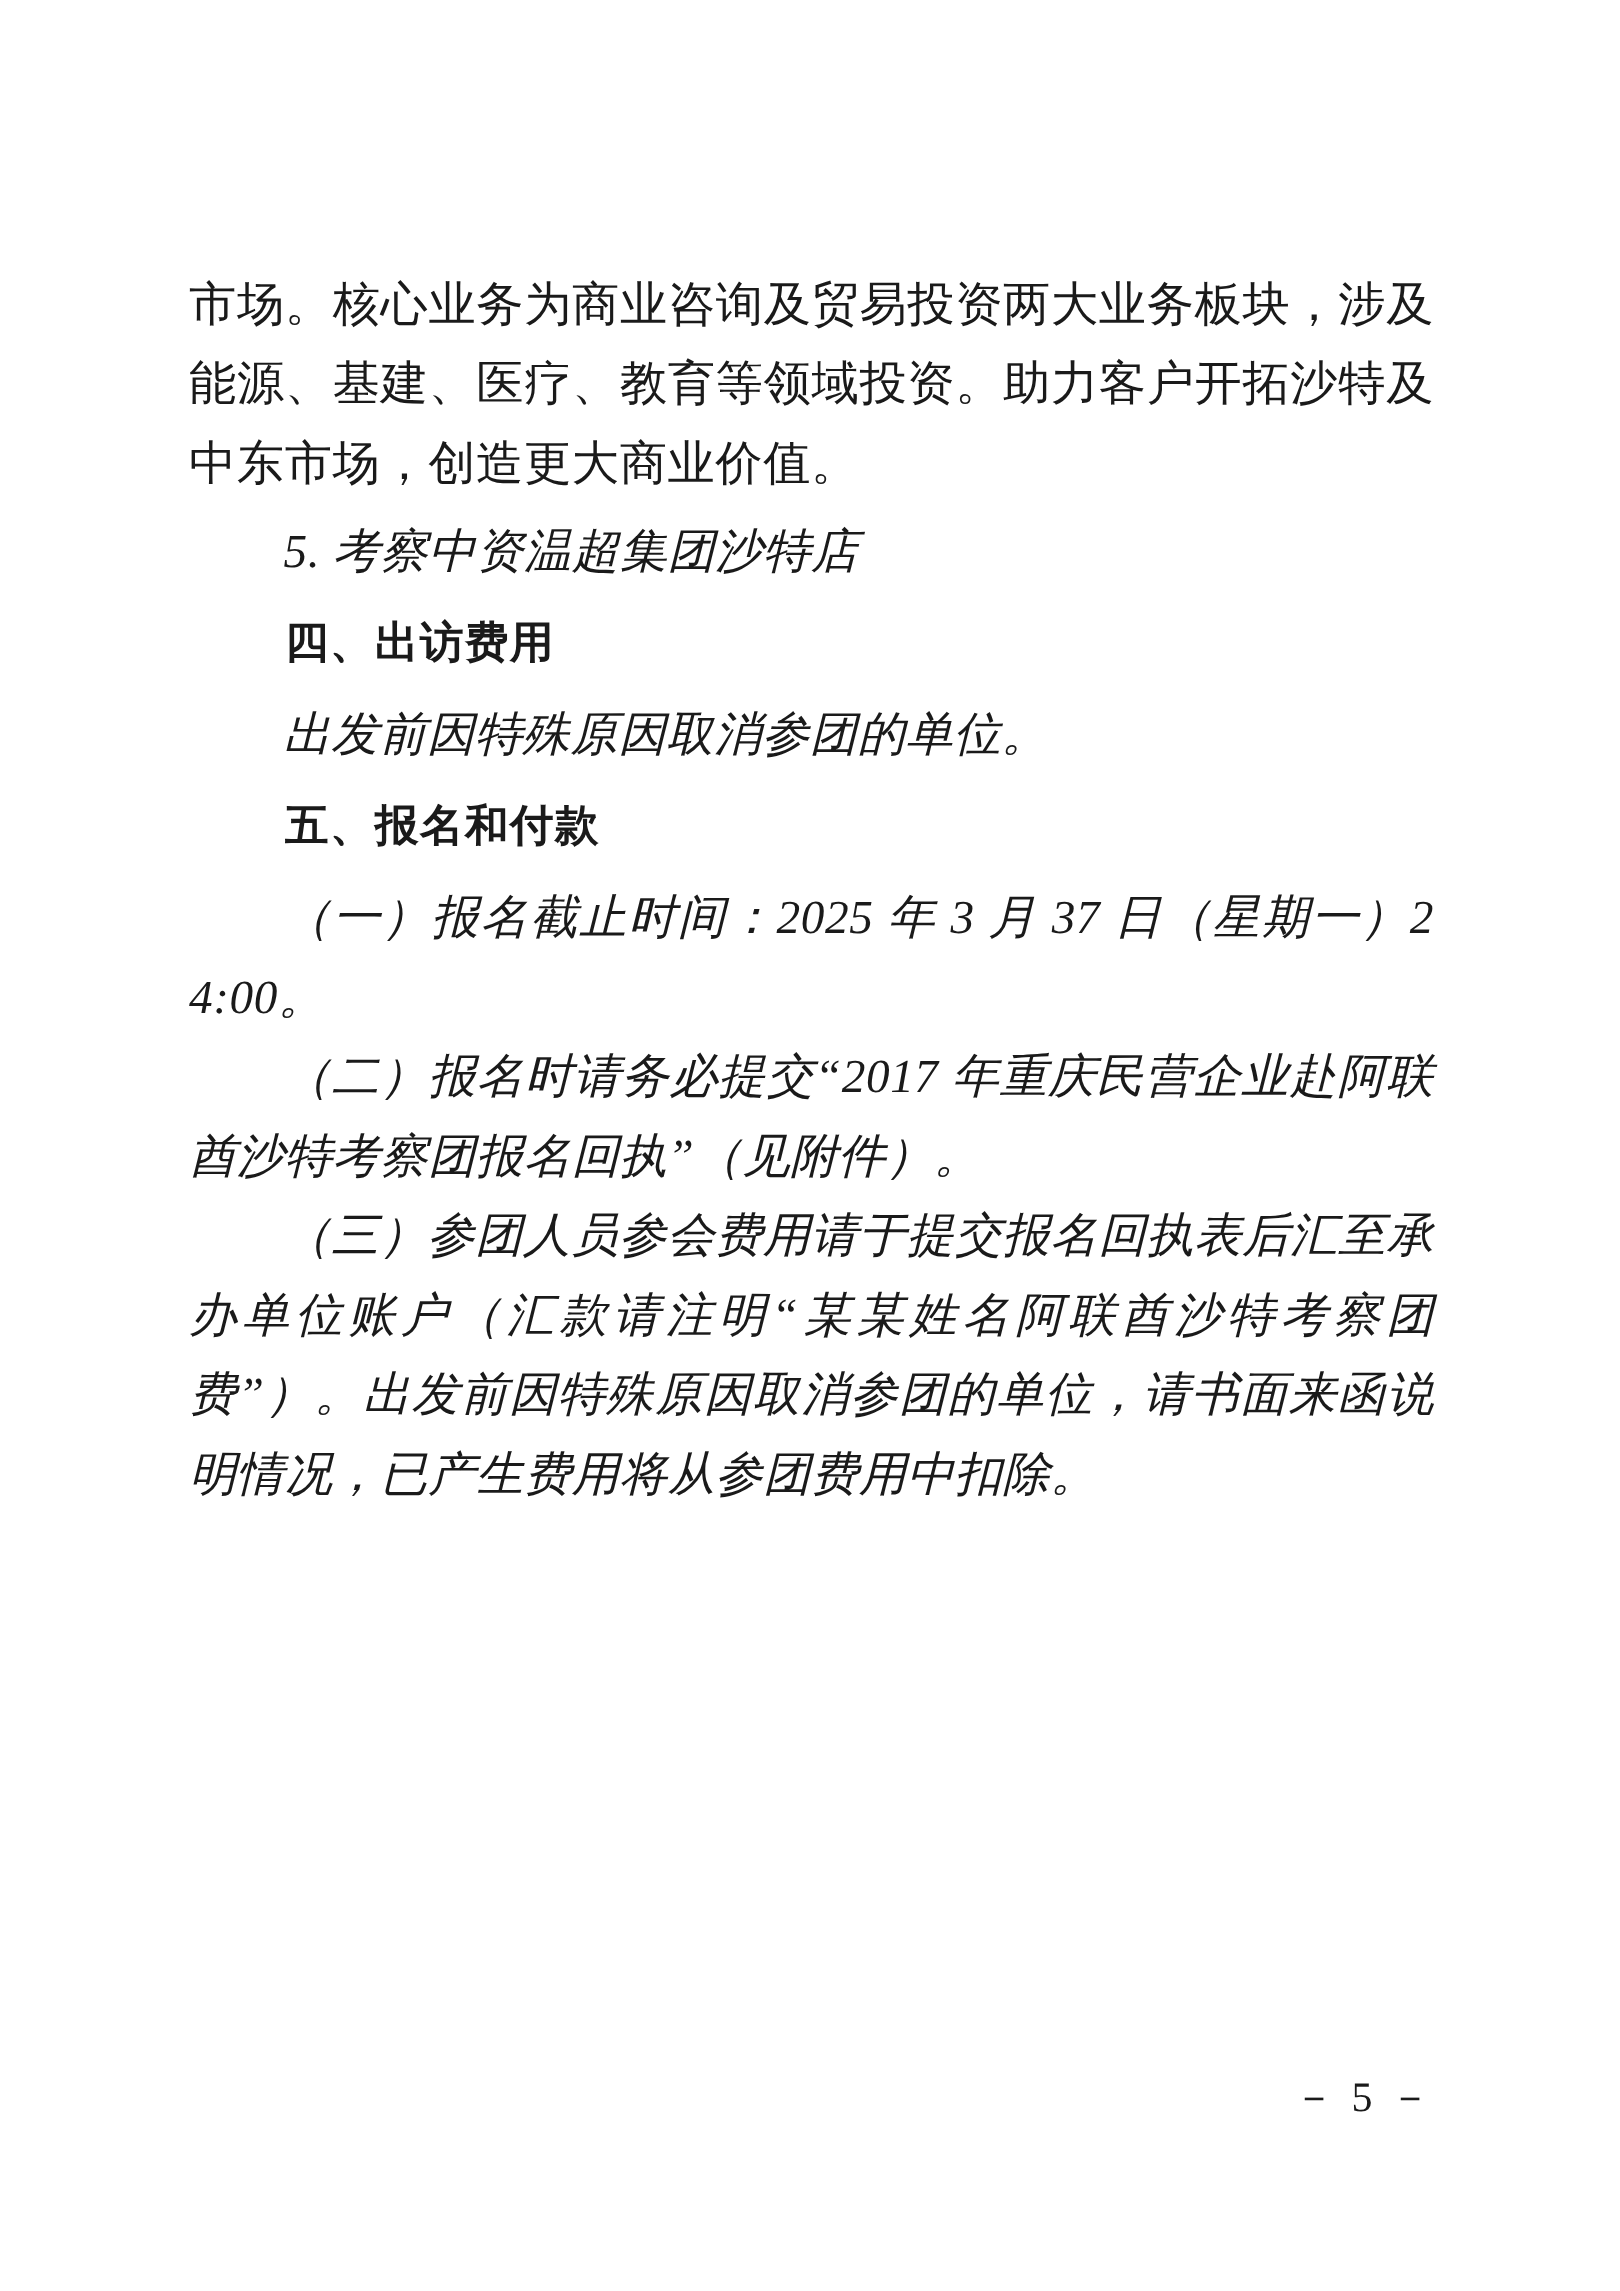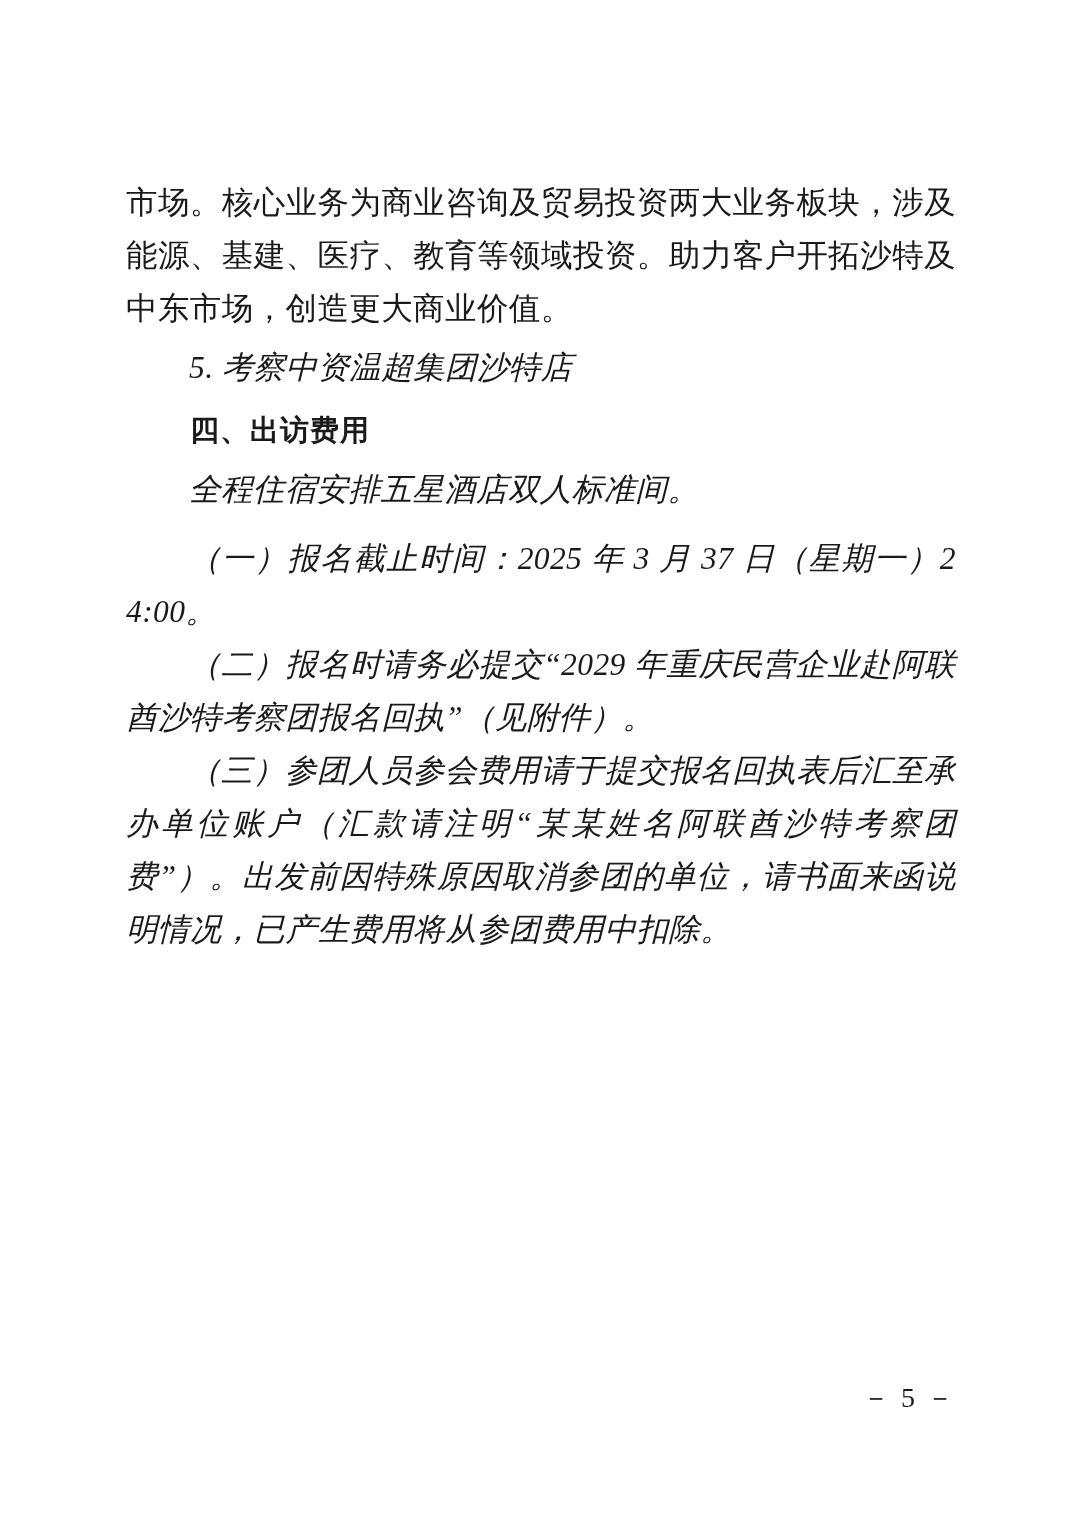--- a/index.html
+++ b/index.html
@@ -33,21 +33,21 @@
     text-justify: inter-ideograph;
     margin: 0;
     text-indent: 0;
     word-break: break-all;
   }
   .para.indent {
     text-indent: 63px;
     font-style: italic;
   }
   .heading {
-    font-family: Liberation Sans, sans-serif;
+    font-family: Liberation Mono, monospace;
     font-weight: bold;
     font-size: 29px;
     line-height: 53px;
     letter-spacing: 1px;
     margin: 0;
     text-indent: 64px;
   }
   .spacer-sm { height: 6px; }
   .spacer-md { height: 10px; }
   .pagenum {
@@ -74,30 +74,31 @@
     <p class="para indent">5. 考察中资温超集团沙特店</p>
 
 
     <div class="spacer-md"></div>
 
     <h2 class="heading">四、出访费用</h2>
 
     <div class="spacer-sm"></div>
 
 
-    <p class="para indent">全程住宿安排五星酒店双人标准间。</p>
+    <p class="para indent">出发前因特殊原因取消参团的单位。</p>
 
     <div class="spacer-md"></div>
 
+    <h2 class="heading">五、报名和付款</h2>
 
     <div class="spacer-sm"></div>
 
     <p class="para indent">（一）报名截止时间：2025 年 3 月 37 日（星期一）24:00。</p>
 
-    <p class="para indent">（二）报名时请务必提交“2029 年重庆民营企业赴阿联酋沙特考察团报名回执”（见附件）。</p>
+    <p class="para indent">（二）报名时请务必提交“2017 年重庆民营企业赴阿联酋沙特考察团报名回执”（见附件）。</p>
 
     <p class="para indent">（三）参团人员参会费用请于提交报名回执表后汇至承办单位账户（汇款请注明“某某姓名阿联酋沙特考察团费”）。出发前因特殊原因取消参团的单位，请书面来函说明情况，已产生费用将从参团费用中扣除。</p>
 
 
 
 
   </div>
 
   <div class="pagenum">－ 5 －</div>
 

